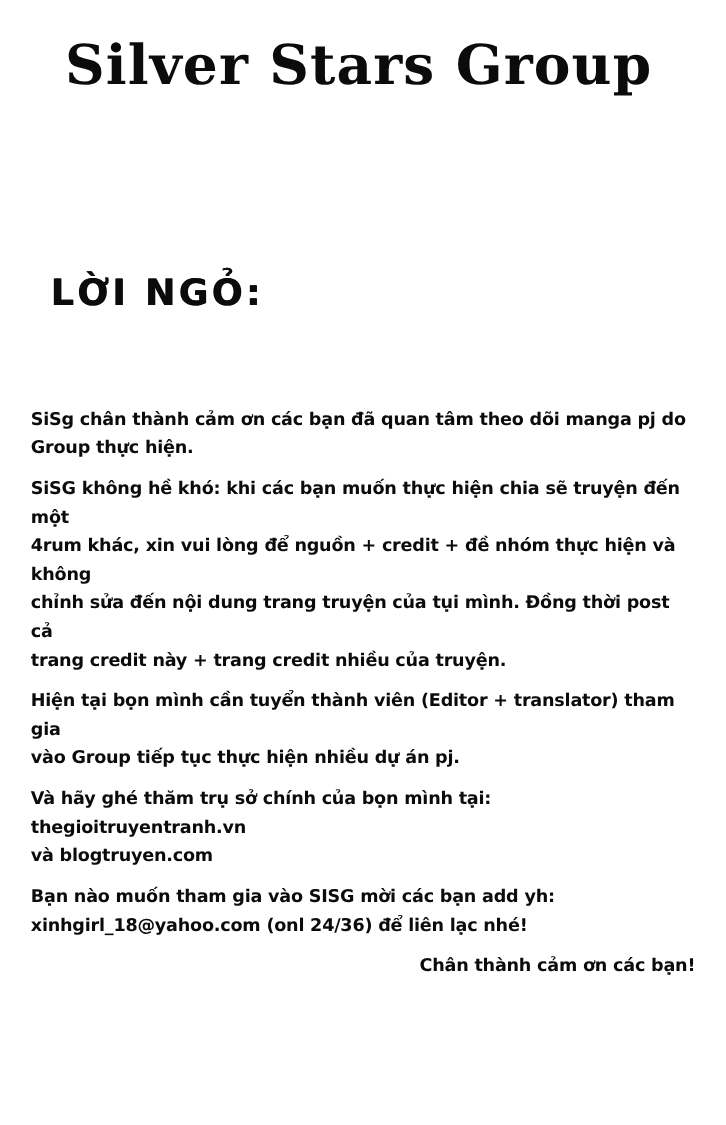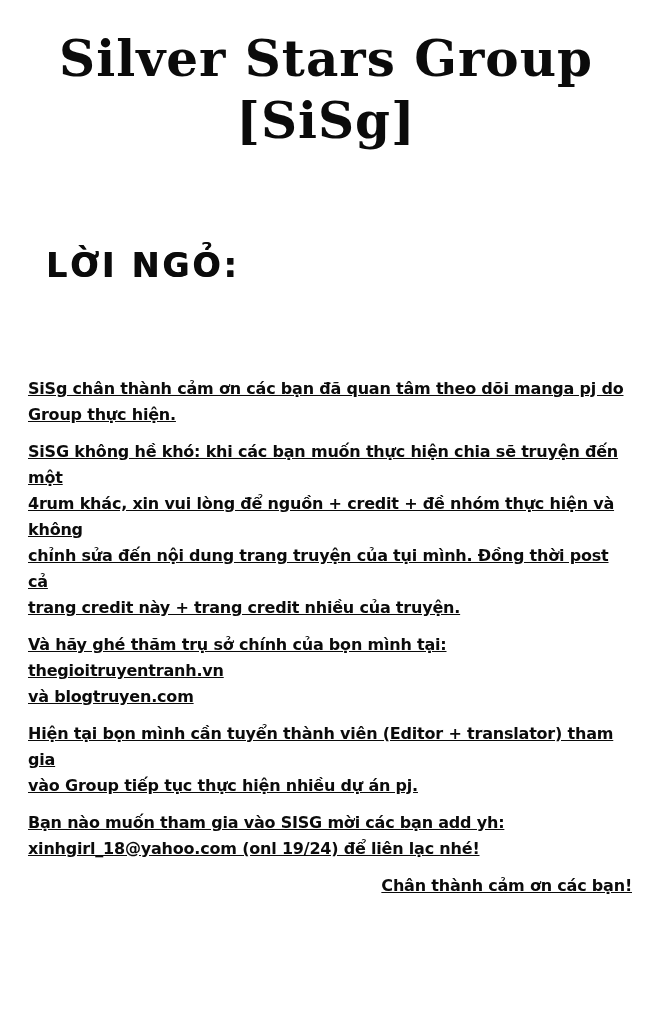--- a/index.html
+++ b/index.html
@@ -47,49 +47,47 @@
     left: 28px;
     width: 604px;
     font-family: "DejaVu Sans", sans-serif;
     font-weight: bold;
     font-size: 16px;
     line-height: 26px;
     letter-spacing: -0.2px;
     color: #0b0b0b;
   }
   .body p {
-    margin: 8px 0 11px 0;
+    margin: 0 0 11px 0;
     white-space: pre-line;
-    text-decoration: underline;
   }
   .closing {
     text-align: right;
   }
 </style>
 </head>
 <body>
 
 <div class="page">
 
   <header class="title-block">
     <div>Silver Stars Group</div>
-    <div>[SiSg]</div>
   </header>
 
   <h2 class="heading">LỜI NGỎ:</h2>
 
   <main class="body">
     <p>SiSg chân thành cảm ơn các bạn đã quan tâm theo dõi manga pj do
 Group thực hiện.</p>
     <p>SiSG không hề khó: khi các bạn muốn thực hiện chia sẽ truyện đến một
 4rum khác, xin vui lòng để nguồn + credit + đề nhóm thực hiện và không
 chỉnh sửa đến nội dung trang truyện của tụi mình. Đồng thời post cả
 trang credit này + trang credit nhiều của truyện.</p>
+    <p>Hiện tại bọn mình cần tuyển thành viên (Editor + translator) tham gia
+vào Group tiếp tục thực hiện nhiều dự án pj.</p>
     <p>Và hãy ghé thăm trụ sở chính của bọn mình tại: thegioitruyentranh.vn
 và blogtruyen.com</p>
-    <p>Hiện tại bọn mình cần tuyển thành viên (Editor + translator) tham gia
-vào Group tiếp tục thực hiện nhiều dự án pj.</p>
     <p>Bạn nào muốn tham gia vào SISG mời các bạn add yh:
-xinhgirl_18@yahoo.com (onl 19/24) để liên lạc nhé!</p>
+xinhgirl_18@yahoo.com (onl 24/36) để liên lạc nhé!</p>
     <p class="closing">Chân thành cảm ơn các bạn!</p>
   </main>
 
 </div>
 
 </body></html>

